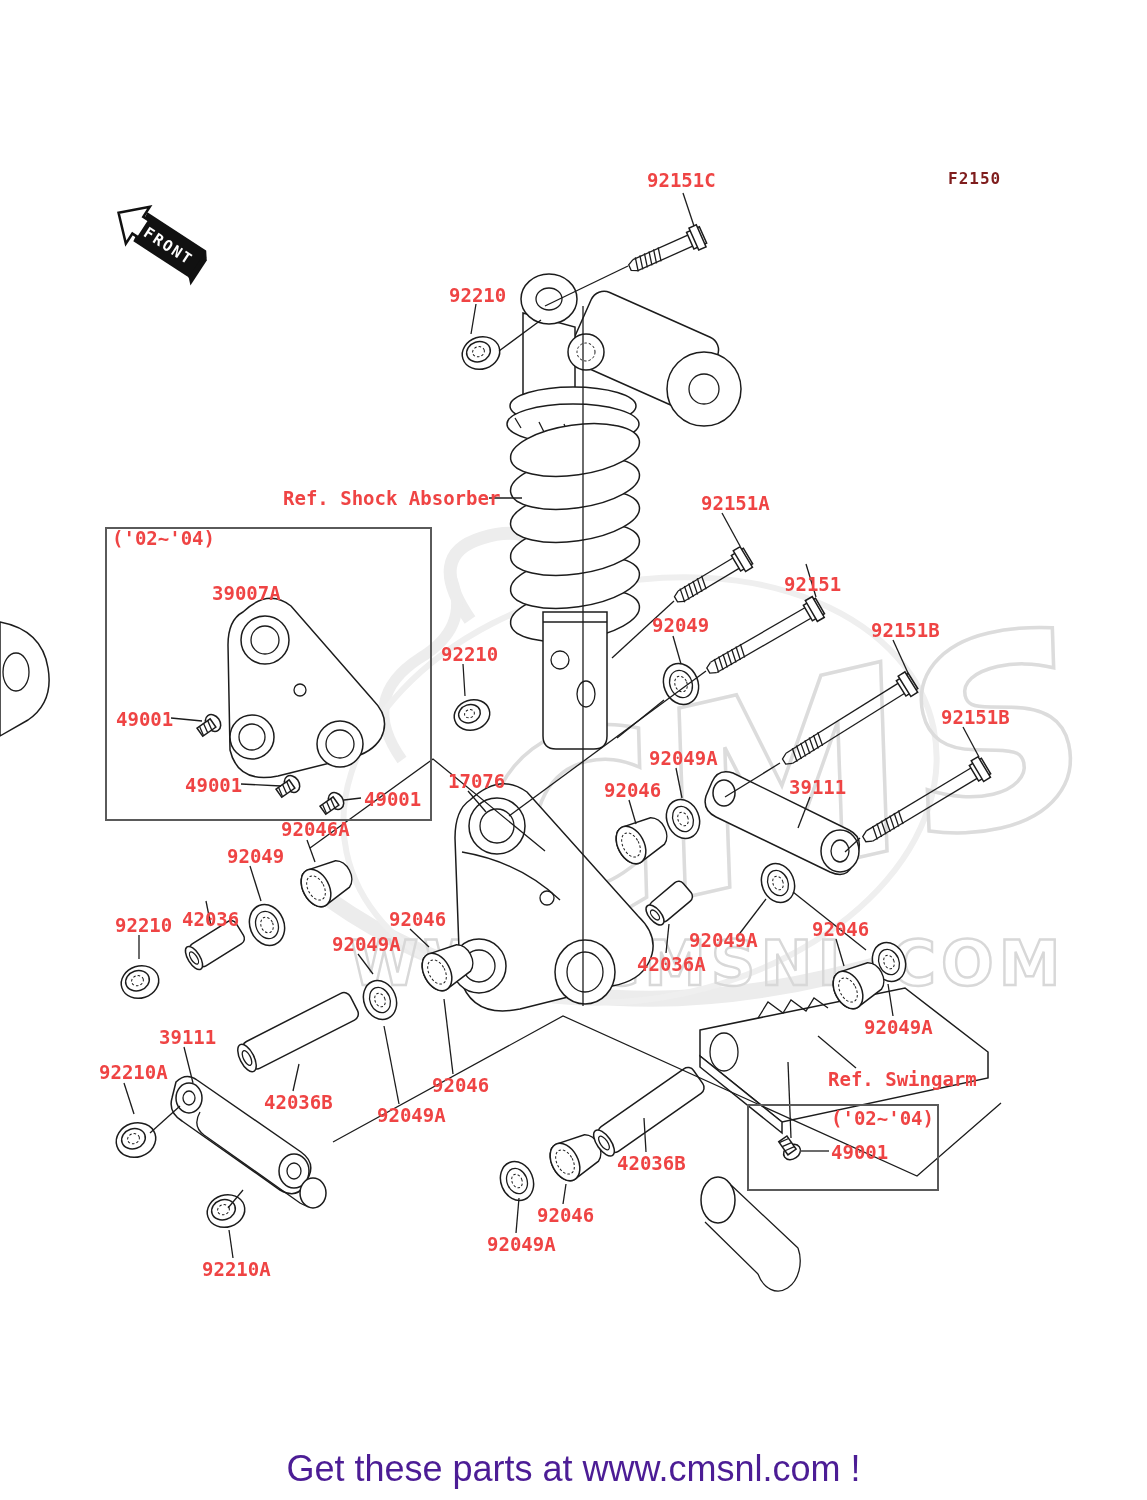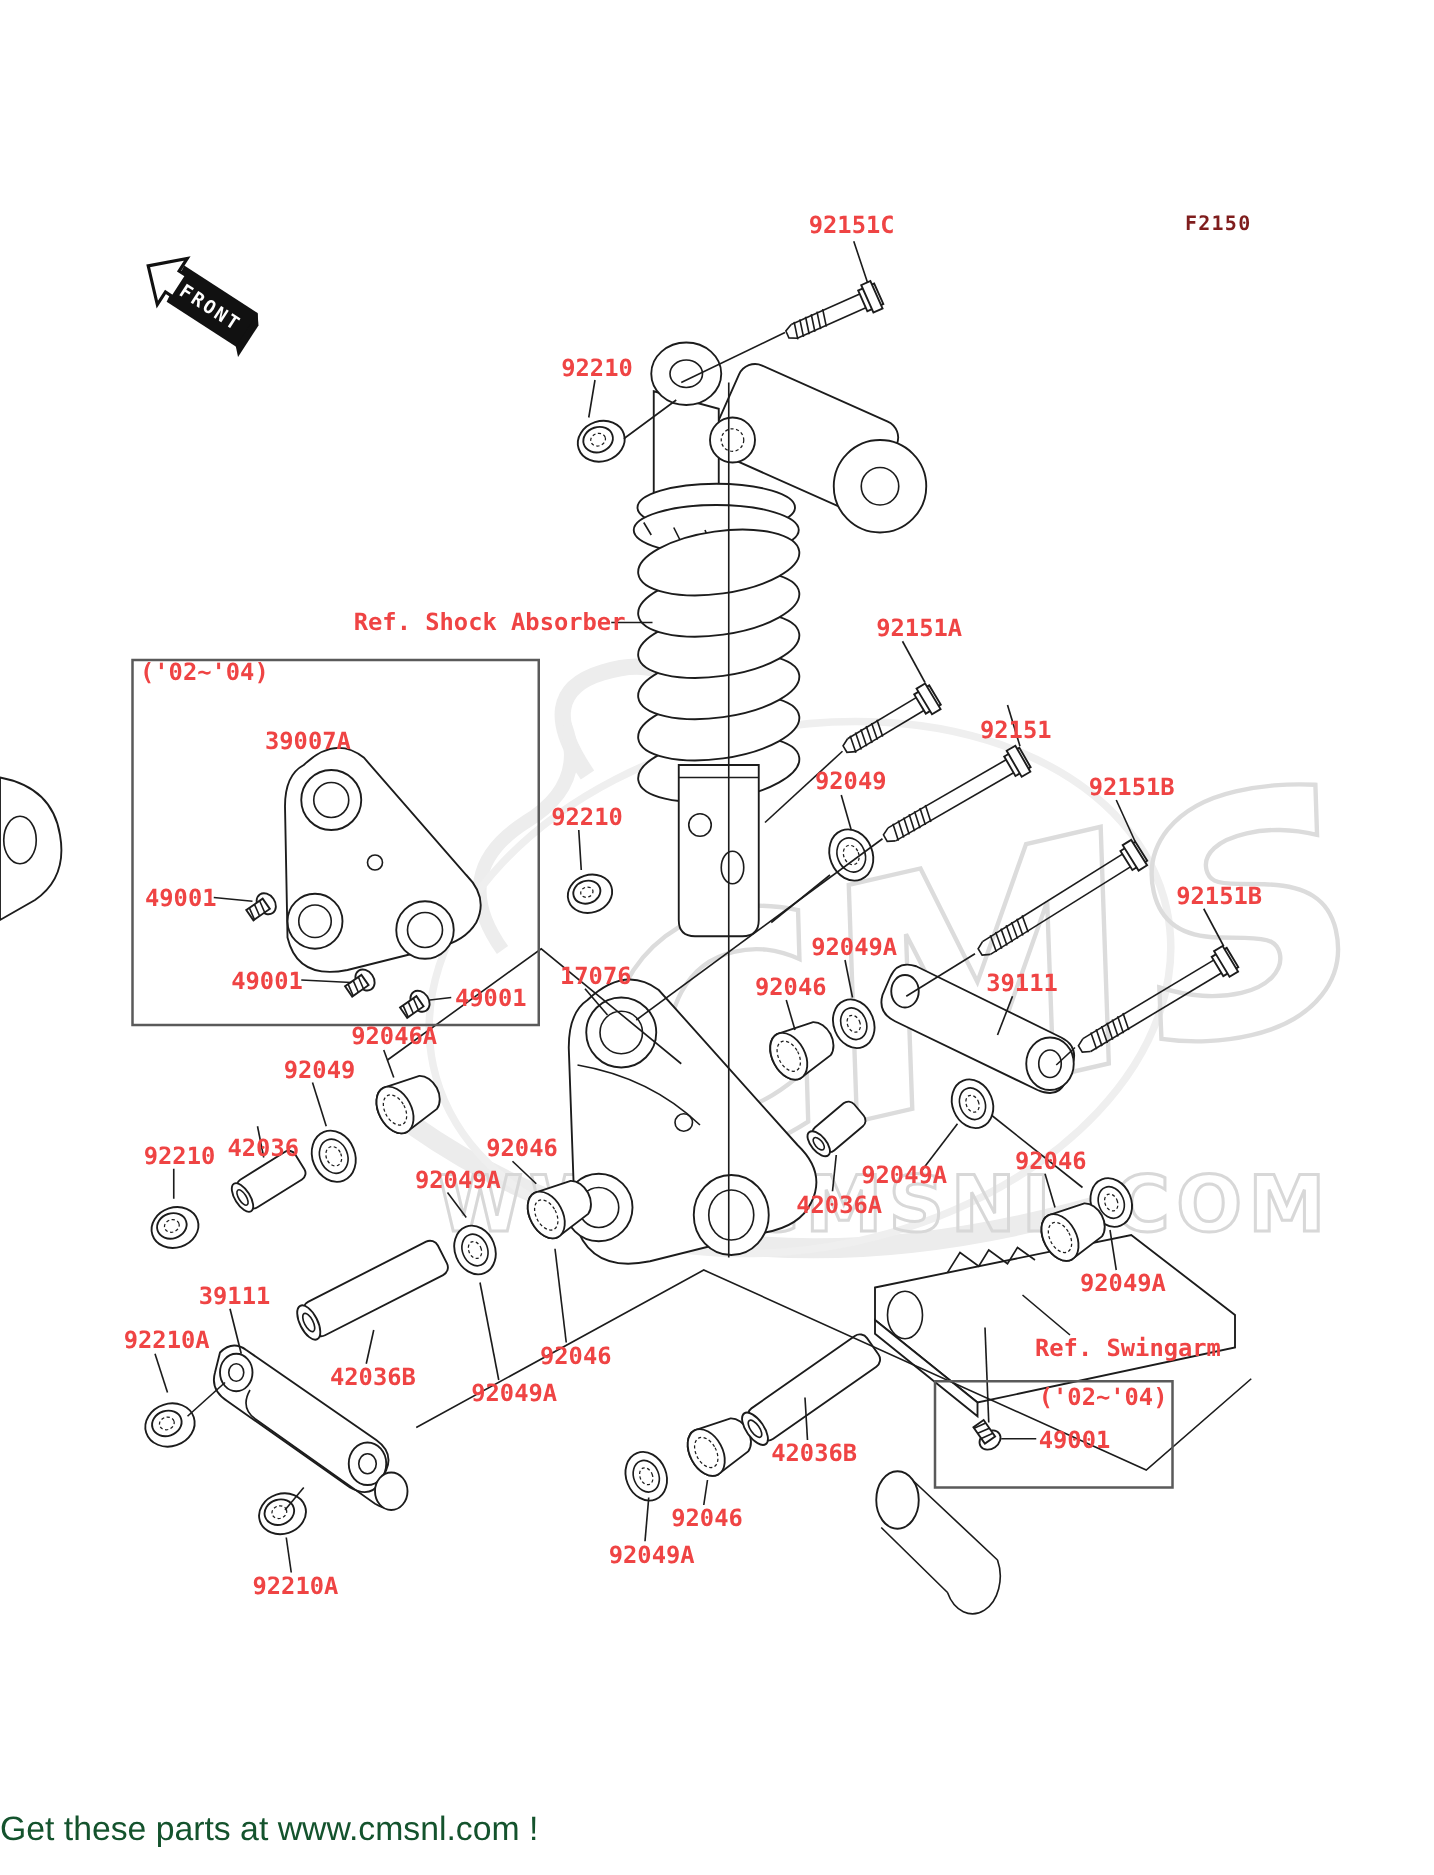--- a/index.html
+++ b/index.html
@@ -7,22 +7,22 @@
         font-family:"Liberation Sans",sans-serif;}
   #title{position:absolute;left:20px;top:10px;font-size:30px;letter-spacing:1.5px;
          color:#6e6e6e;font-family:"Liberation Sans",sans-serif;}
   #figcode{position:absolute;left:948px;top:169px;font:bold 16px "DejaVu Sans Mono",monospace;
            color:#7f1d1d;letter-spacing:1px;}
   .pl{position:absolute;font:bold 19px "DejaVu Sans Mono",monospace;color:#ef4444;
       white-space:pre;z-index:4;line-height:1;}
   .box{position:absolute;border:2px solid #5a5a5a;z-index:3;background:transparent;}
   #wm{position:absolute;left:0;top:0;z-index:0;}
   #diagram{position:absolute;left:0;top:0;z-index:2;}
-  #footer{position:absolute;left:0;right:0;top:1448px;
-          font-size:27px;color:#14532d;font-family:"Liberation Sans",sans-serif;z-index:5;}
+  #footer{position:absolute;left:0;right:0;top:1448px;text-align:center;
+          font-size:36px;color:#4c1d95;font-family:"Liberation Sans",sans-serif;z-index:5;}
   svg .ln{stroke:#1c1c1c;stroke-width:1.3;fill:none;}
   svg .pt{stroke:#1c1c1c;stroke-width:1.5;fill:#fff;}
   svg .ptn{stroke:#1c1c1c;stroke-width:1.3;fill:none;}
   svg .kn{stroke:#1c1c1c;stroke-width:1;fill:none;stroke-dasharray:2.5 2;}
 </style>
 </head>
 <body>
 
 <div id="page">
 

